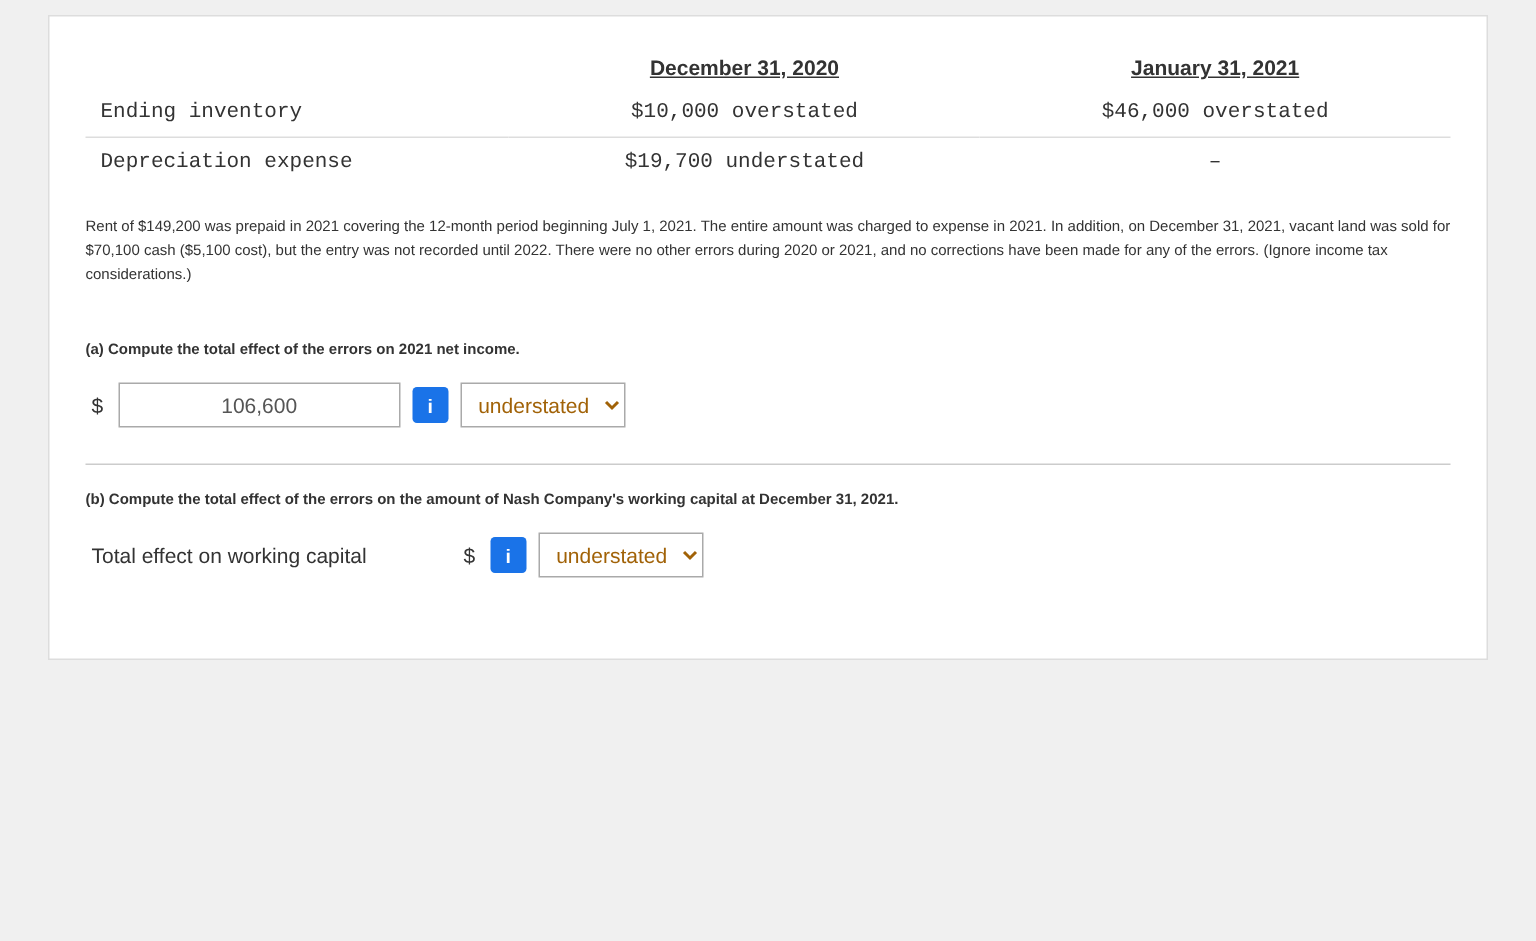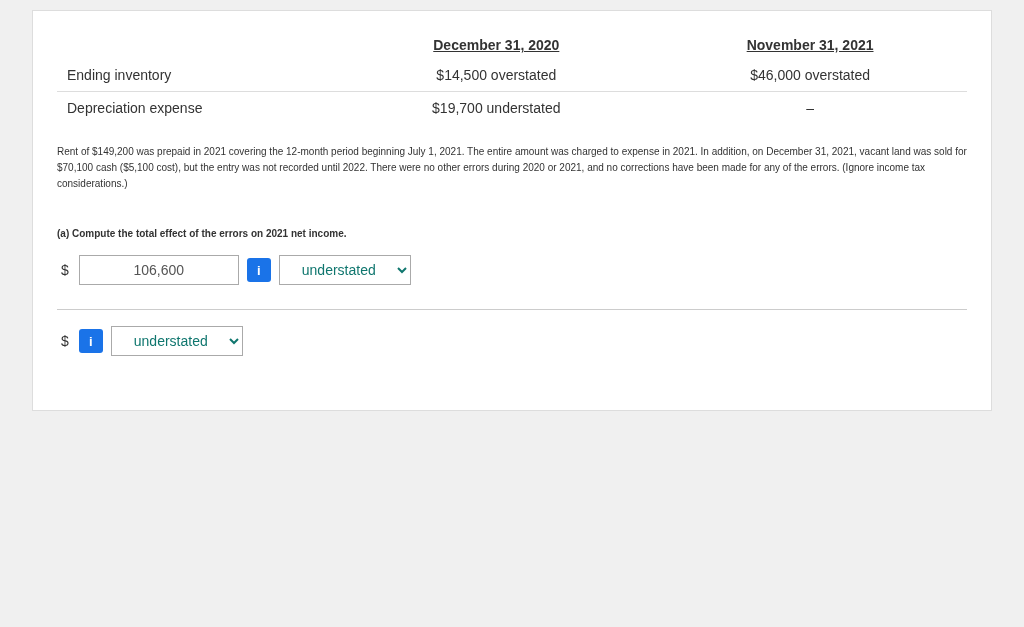--- a/index.html
+++ b/index.html
@@ -45,20 +45,21 @@
     .error-table td:first-child {
       width: 180px;
     }
     .error-table td:nth-child(2),
     .error-table td:nth-child(3) {
       text-align: center;
       width: 200px;
     }
     .error-table tr td {
       border-top: 1px solid #ddd;
+      font-family: Liberation Mono, monospace;
     }
     .error-table tr:first-child td {
       border-top: none;
     }
     
     .description {
       font-size: 10px;
       line-height: 1.6;
       margin-bottom: 34px;
     }
@@ -79,21 +80,21 @@
     }
     .input-row .row-label {
       font-size: 14px;
       min-width: 240px;
     }
     .input-row .dollar-sign {
       font-size: 14px;
       margin-right: 2px;
     }
     .input-row input[type="text"] {
-      width: 160px;
+      width: 188px;
       height: 30px;
       border: 1px solid #aaa;
       padding: 4px 8px;
       font-size: 14px;
       text-align: center;
       color: #555;
       background: #fff;
     }
     .info-btn {
       width: 24px;
@@ -107,49 +108,49 @@
       cursor: pointer;
       display: flex;
       align-items: center;
       justify-content: center;
     }
     .dropdown-select {
       height: 30px;
       border: 1px solid #aaa;
       background: #fff;
       font-size: 14px;
-      padding: 2px 18px;
-      color: #0f766e;
+      padding: 2px 7px;
+      color: #a16207;
       min-width: 110px;
       cursor: pointer;
     }
     .divider {
       border: none;
       border-top: 1px solid #ccc;
       margin: 8px 0 16px 0;
     }
   </style>
 </head>
 <body>
 
 <div class="container">
 
 
   <table class="error-table">
     <thead>
       <tr>
         <th></th>
         <th>December 31, 2020</th>
-        <th>November 31, 2021</th>
+        <th>January 31, 2021</th>
       </tr>
     </thead>
     <tbody>
       <tr>
         <td>Ending inventory</td>
-        <td>$14,500 overstated</td>
+        <td>$10,000 overstated</td>
         <td>$46,000 overstated</td>
       </tr>
       <tr>
         <td>Depreciation expense</td>
         <td>$19,700 understated</td>
         <td>–</td>
       </tr>
     </tbody>
   </table>
 
@@ -164,22 +165,24 @@
       <span>i</span>
     </button>
     <select class="dropdown-select">
       <option>understated</option>
       <option>overstated</option>
     </select>
   </div>
 
   <hr class="divider">
 
+  <p class="section-label">(b) Compute the total effect of the errors on the amount of Nash Company's working capital at December 31, 2021.</p>
 
   <div class="input-row">
+    <span class="row-label">Total effect on working capital</span>
     <span class="dollar-sign">$</span>
     <button class="info-btn">
       <span>i</span>
     </button>
     <select class="dropdown-select">
       <option>understated</option>
       <option>overstated</option>
     </select>
   </div>
 

